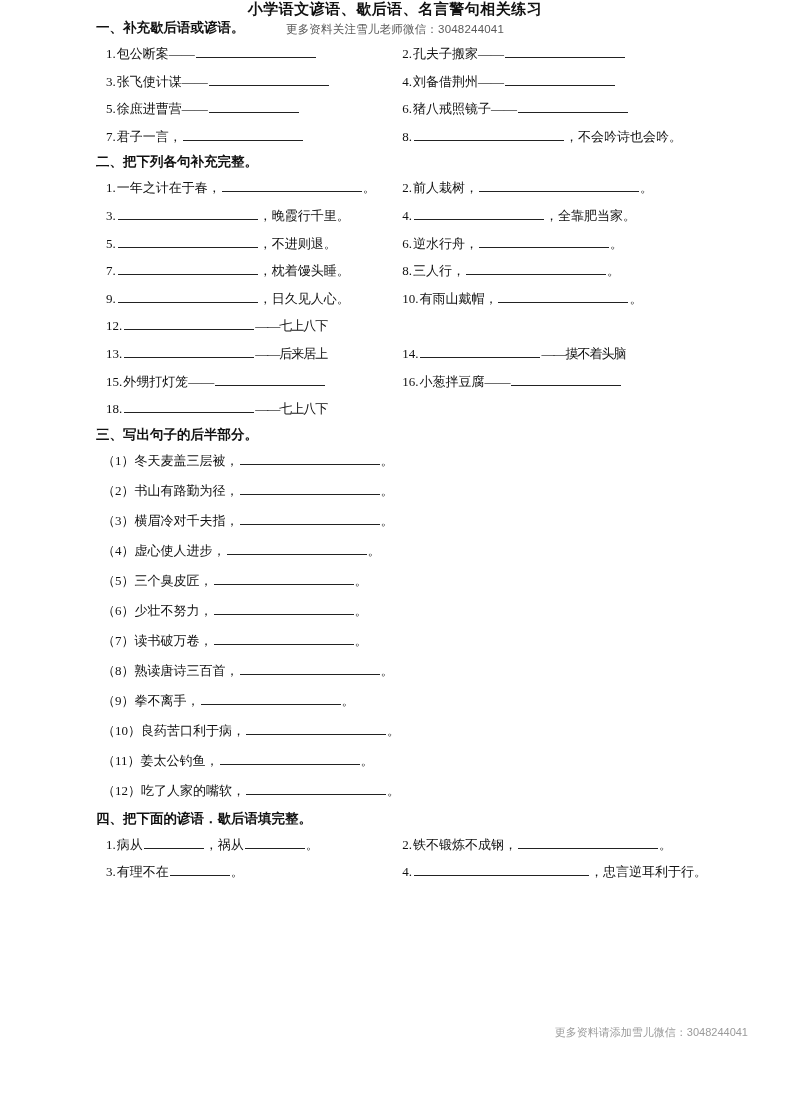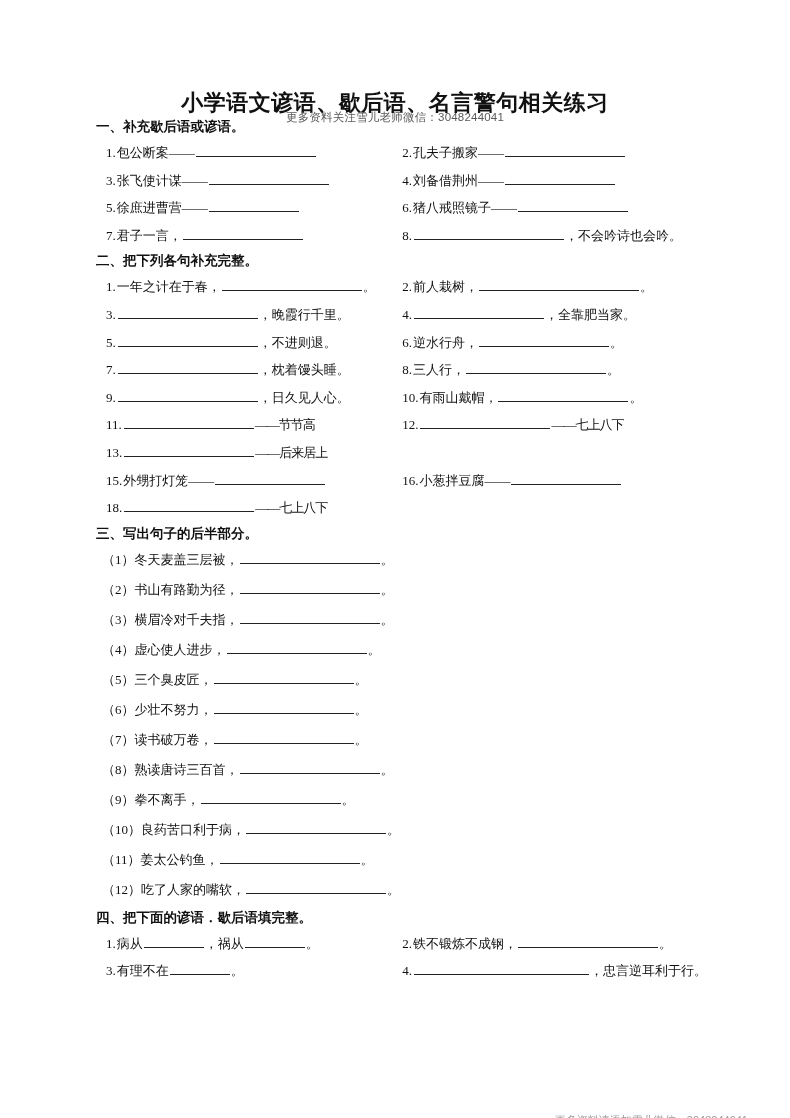--- a/index.html
+++ b/index.html
@@ -28,23 +28,22 @@
     left: 0;
     width: 790px;
     text-align: center;
     font-size: 11.5px;
     color: #5a5a5a;
     font-family: "Liberation Sans", sans-serif;
     letter-spacing: 0.2px;
   }
   .doc-title {
     text-align: center;
-    font-size: 22px;
+    font-size: 15px;
     font-weight: bold;
-    margin-top: 88px;
     letter-spacing: 0.5px;
   }
   .section-title {
     font-weight: bold;
     font-size: 13.5px;
     margin-bottom: 6px;
     padding-left: 24px;
   }
   .s3-title { }
   .rows {
@@ -226,36 +225,36 @@
         <span class="txt">，日久见人心。</span>
       </div>
       <div class="col right">
         <span class="num">10.</span>
         <span class="txt">有雨山戴帽，</span>
         <span class="blank b130"></span>
         <span class="txt">。</span>
       </div>
     </div>
     <div class="row">
-      <div class="col left">
-        <span class="num">11.</span>
-        <span class="blank b130"></span>
-        <span class="txt dash">——节节高</span>
-      </div>
       <div class="col right">
         <span class="num">12.</span>
         <span class="blank b130"></span>
         <span class="txt dash">——七上八下</span>
       </div>
     </div>
     <div class="row">
       <div class="col left">
         <span class="num">13.</span>
         <span class="blank b130"></span>
         <span class="txt dash">——后来居上</span>
+      </div>
+      <div class="col right">
+        <span class="num">14.</span>
+        <span class="blank b120"></span>
+        <span class="txt dash">——摸不着头脑</span>
       </div>
     </div>
     <div class="row">
       <div class="col left">
         <span class="num">15.</span>
         <span class="txt">外甥打灯笼——</span>
         <span class="blank b110"></span>
       </div>
       <div class="col right">
         <span class="num">16.</span>

